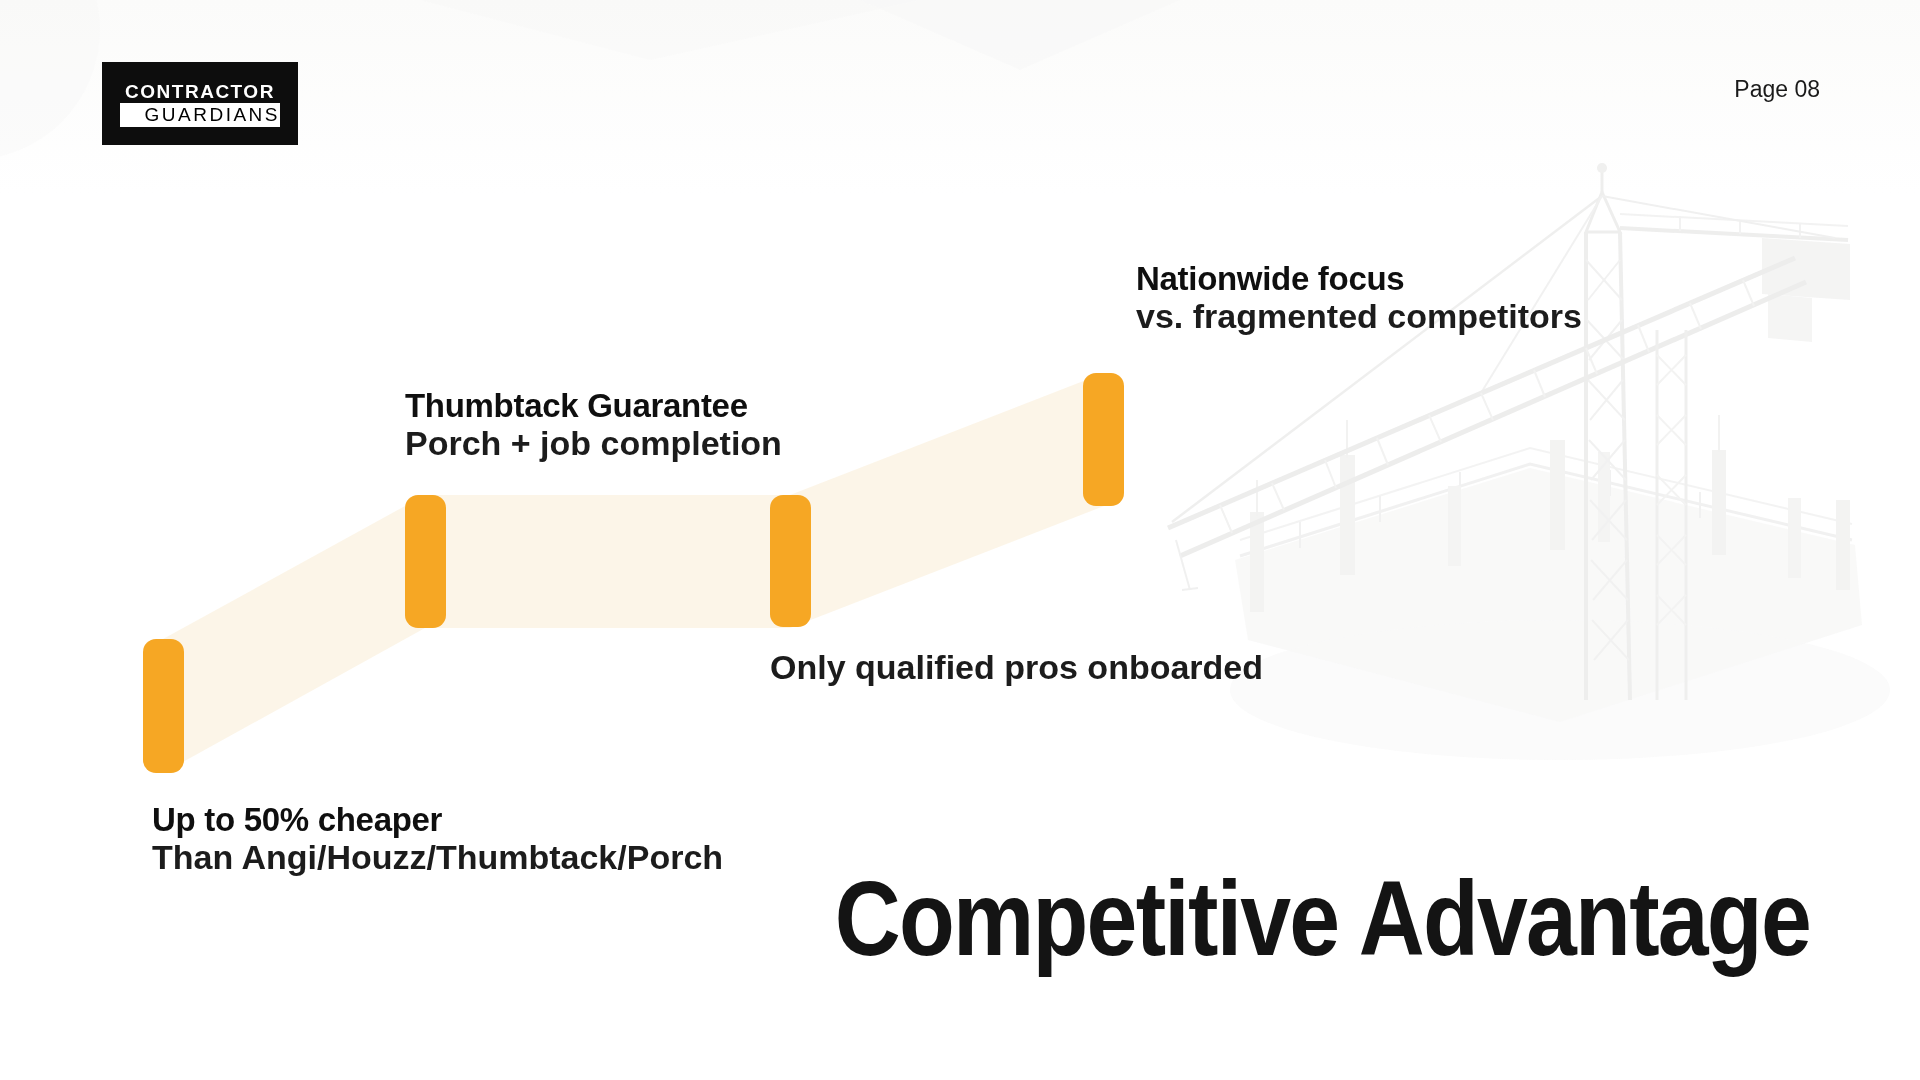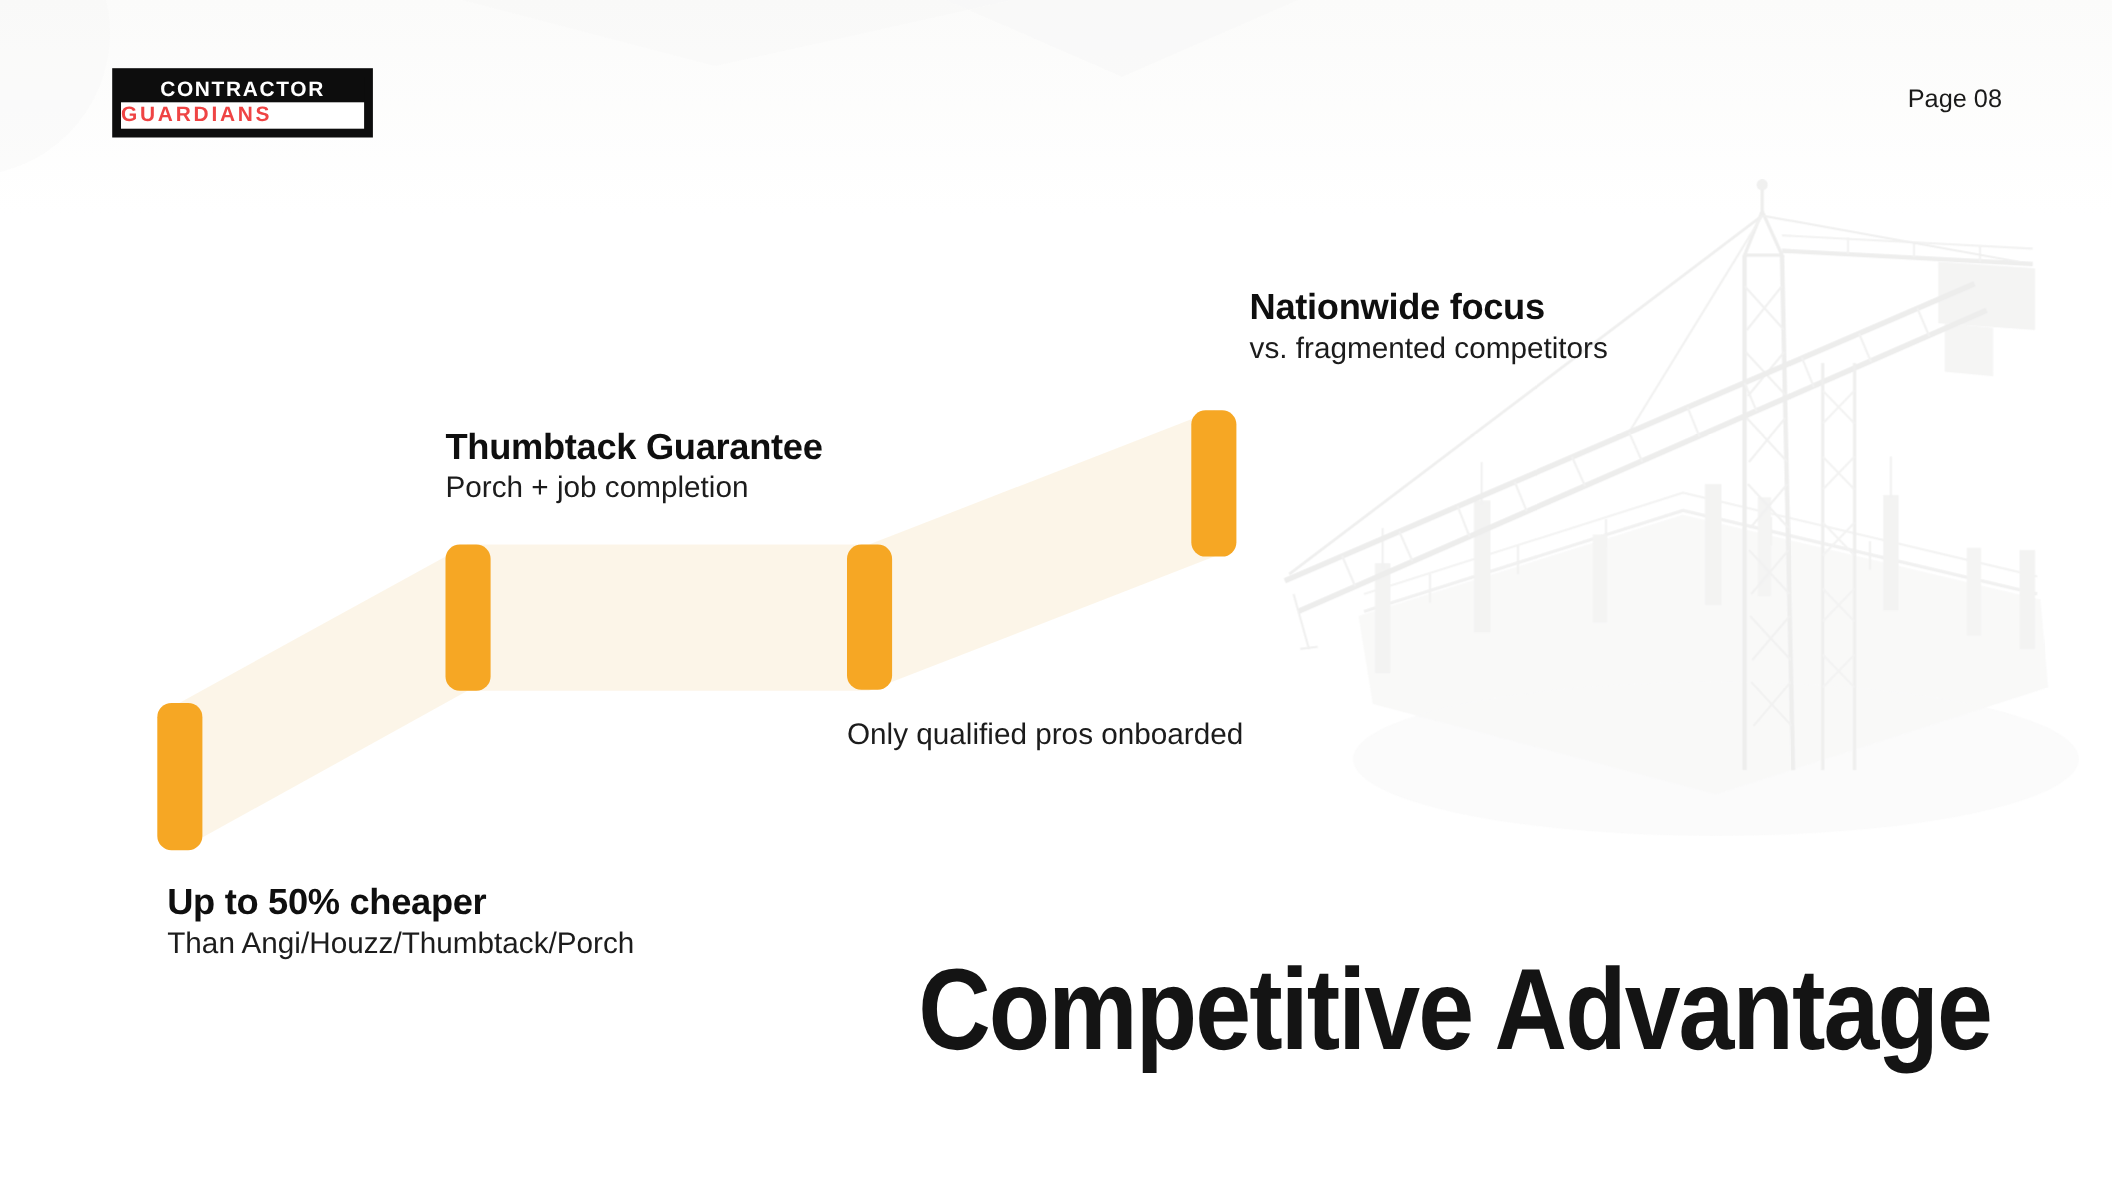--- a/index.html
+++ b/index.html
@@ -24,39 +24,39 @@
   #bar-2{left:405px;top:495px;height:133px;}
   #bar-3{left:770px;top:495px;height:132px;}
   #bar-4{left:1083px;top:373px;height:133px;}
 
   
   .milestone-label{position:absolute;}
   .milestone-title{
     font-size:33px;font-weight:700;line-height:41px;letter-spacing:-0.3px;color:#0f0f0f;
   }
   .milestone-subtitle{
-    font-size:27px;font-weight:400;line-height:35px;color:#1c1c1c;
+    font-size:34px;font-weight:700;line-height:35px;color:#1c1c1c;
   }
   #label-1{left:140px;top:799px;margin-left:12px;}
   #label-2{left:405px;top:385px;}
   #label-3{left:770px;top:650px;}
   #label-4{left:1136px;top:258px;}
 
   
   #logo{
-    position:absolute;left:102px;top:62px;width:237px;
-    background:#0d0d0d;padding:8px;box-sizing:border-box;
+    position:absolute;left:102px;top:62px;width:196px;
+    background:#0d0d0d;padding:18px;box-sizing:border-box;
   }
   #logo .logo-row1{
     background:#0d0d0d;color:#ffffff;font-weight:700;font-size:19px;line-height:23px;
     text-align:center;letter-spacing:1.5px;
   }
   #logo .logo-row2{
-    background:#ffffff;color:#ef4444;font-weight:700;font-size:19px;line-height:24px;
-    text-align:left;letter-spacing:2.5px;
+    background:#ffffff;color:#000000;font-weight:400;font-size:19px;line-height:24px;
+    text-align:right;letter-spacing:2.5px;
   }
 
   
   #page-number{
     position:absolute;top:76px;right:100px;font-size:23px;color:#1a1a1a;line-height:26px;
   }
 
   
   #slide-title{
     position:absolute;top:866px;right:110px;white-space:nowrap;

